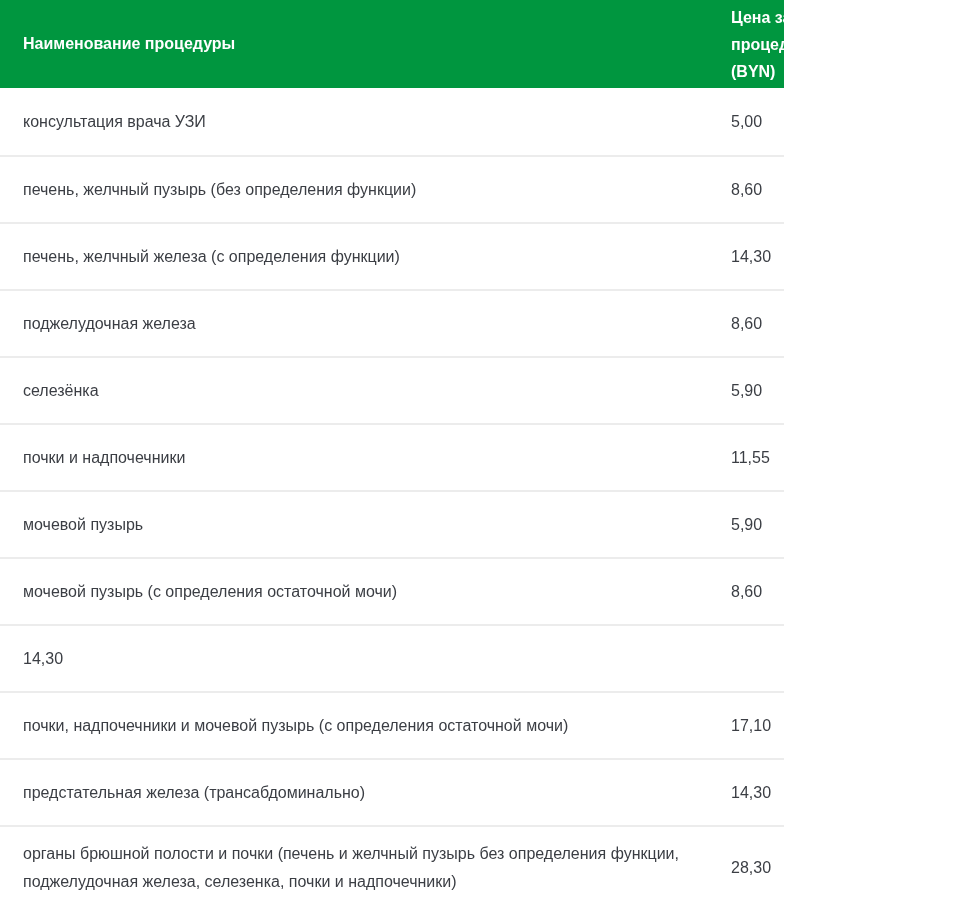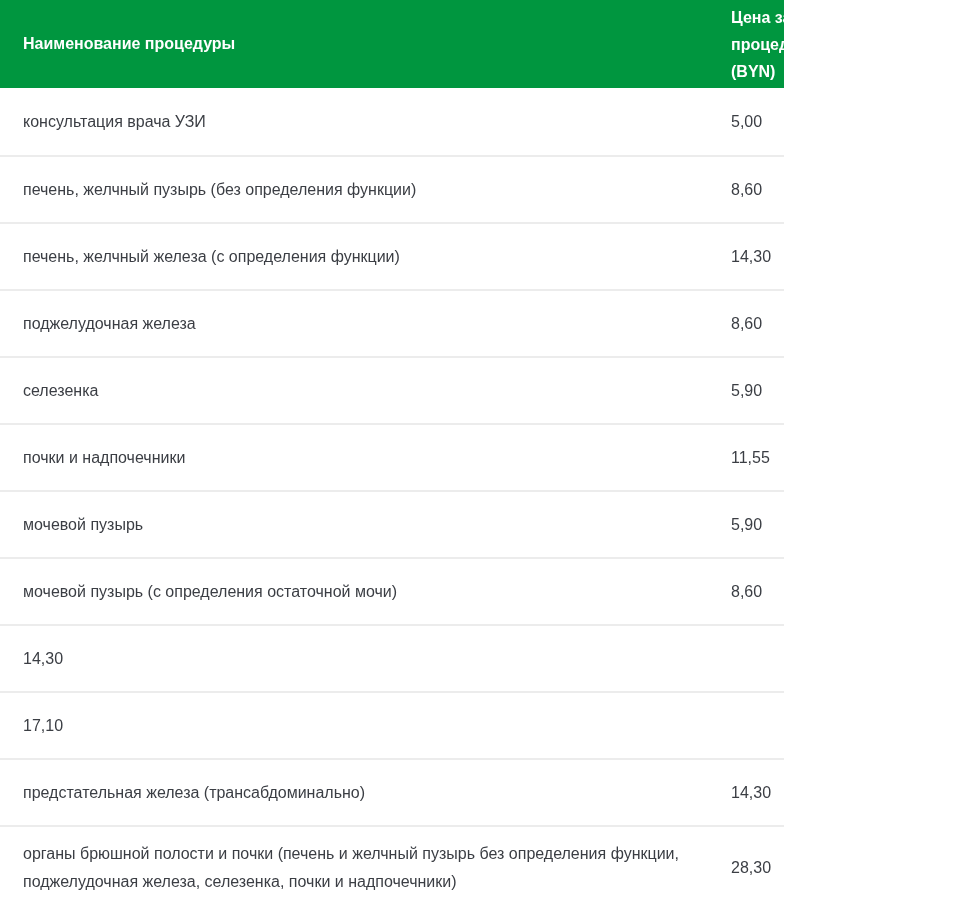--- a/index.html
+++ b/index.html
@@ -110,21 +110,21 @@
     <div class="cell-name">
       <span>поджелудочная железа</span>
     </div>
     <div class="cell-price">
       <span>8,60</span>
     </div>
   </div>
 
   <div class="row">
     <div class="cell-name">
-      <span>селезенка</span>
+      <span>селезёнка</span>
     </div>
     <div class="cell-price">
       <span>5,90</span>
     </div>
   </div>
 
   <div class="row">
     <div class="cell-name">
       <span>почки и надпочечники</span>
     </div>
@@ -151,20 +151,23 @@
     </div>
   </div>
 
   <div class="row">
     <div class="cell-price">
       <span>14,30</span>
     </div>
   </div>
 
   <div class="row">
+    <div class="cell-name">
+      <span>почки, надпочечники и мочевой пузырь (с определения остаточной мочи)</span>
+    </div>
     <div class="cell-price">
       <span>17,10</span>
     </div>
   </div>
 
   <div class="row">
     <div class="cell-name">
       <span>предстательная железа (трансабдоминально)</span>
     </div>
     <div class="cell-price">

